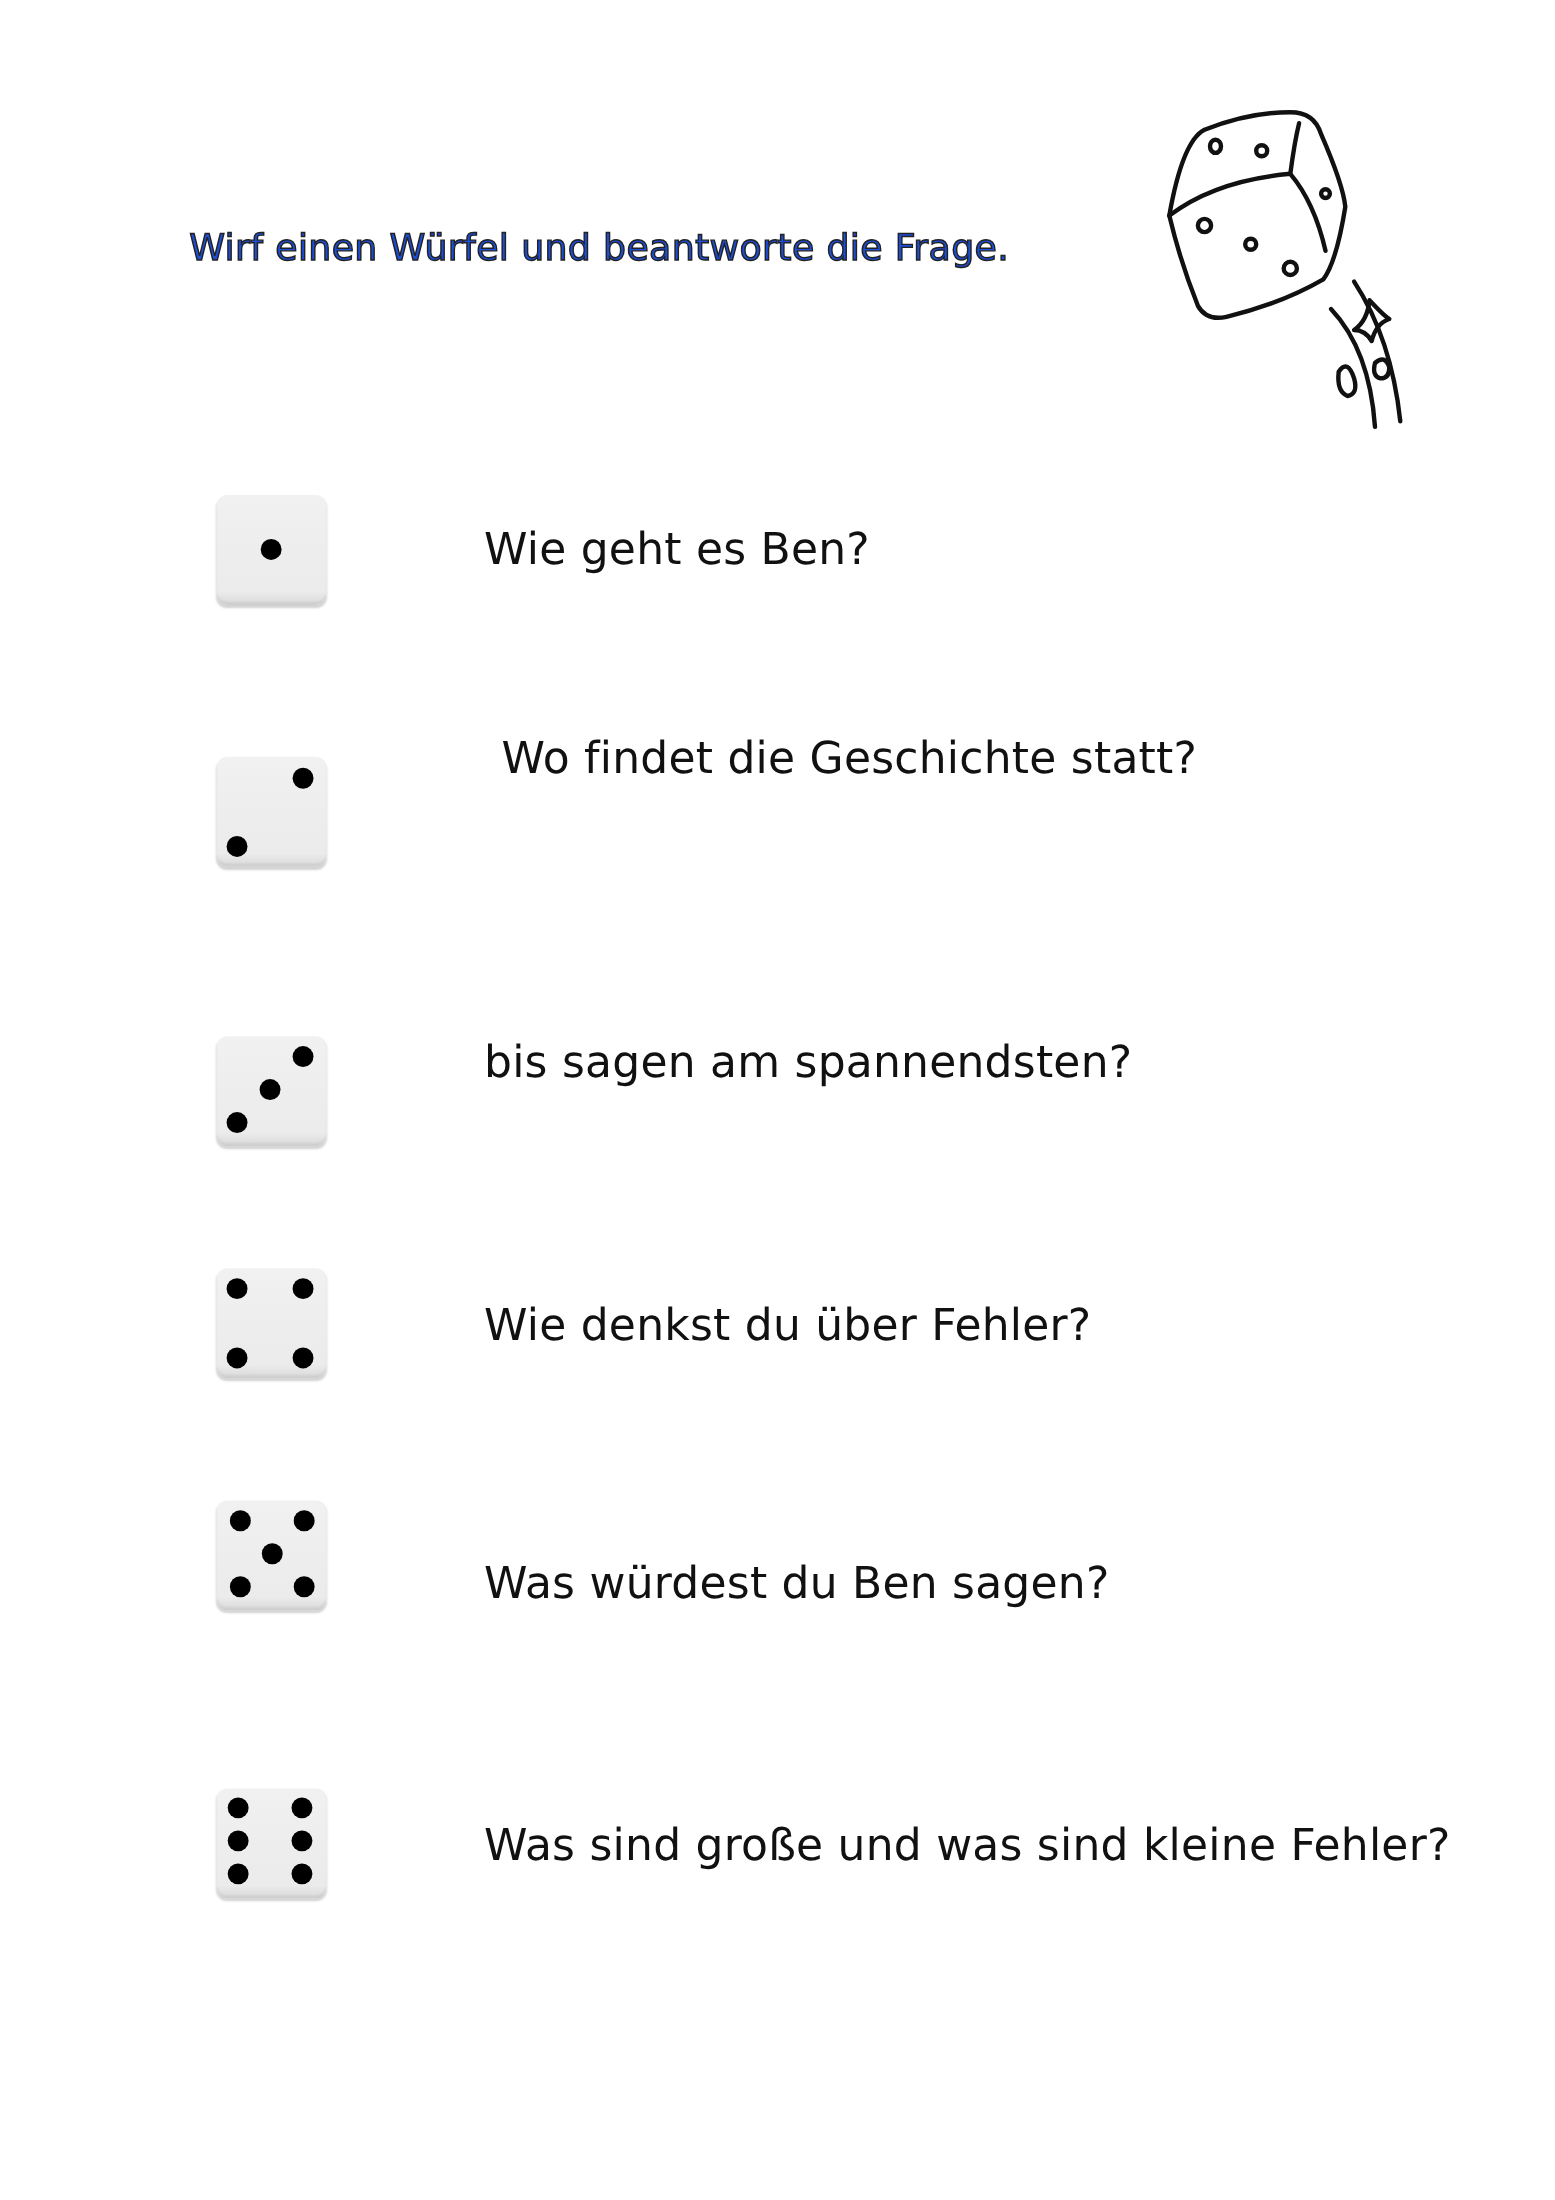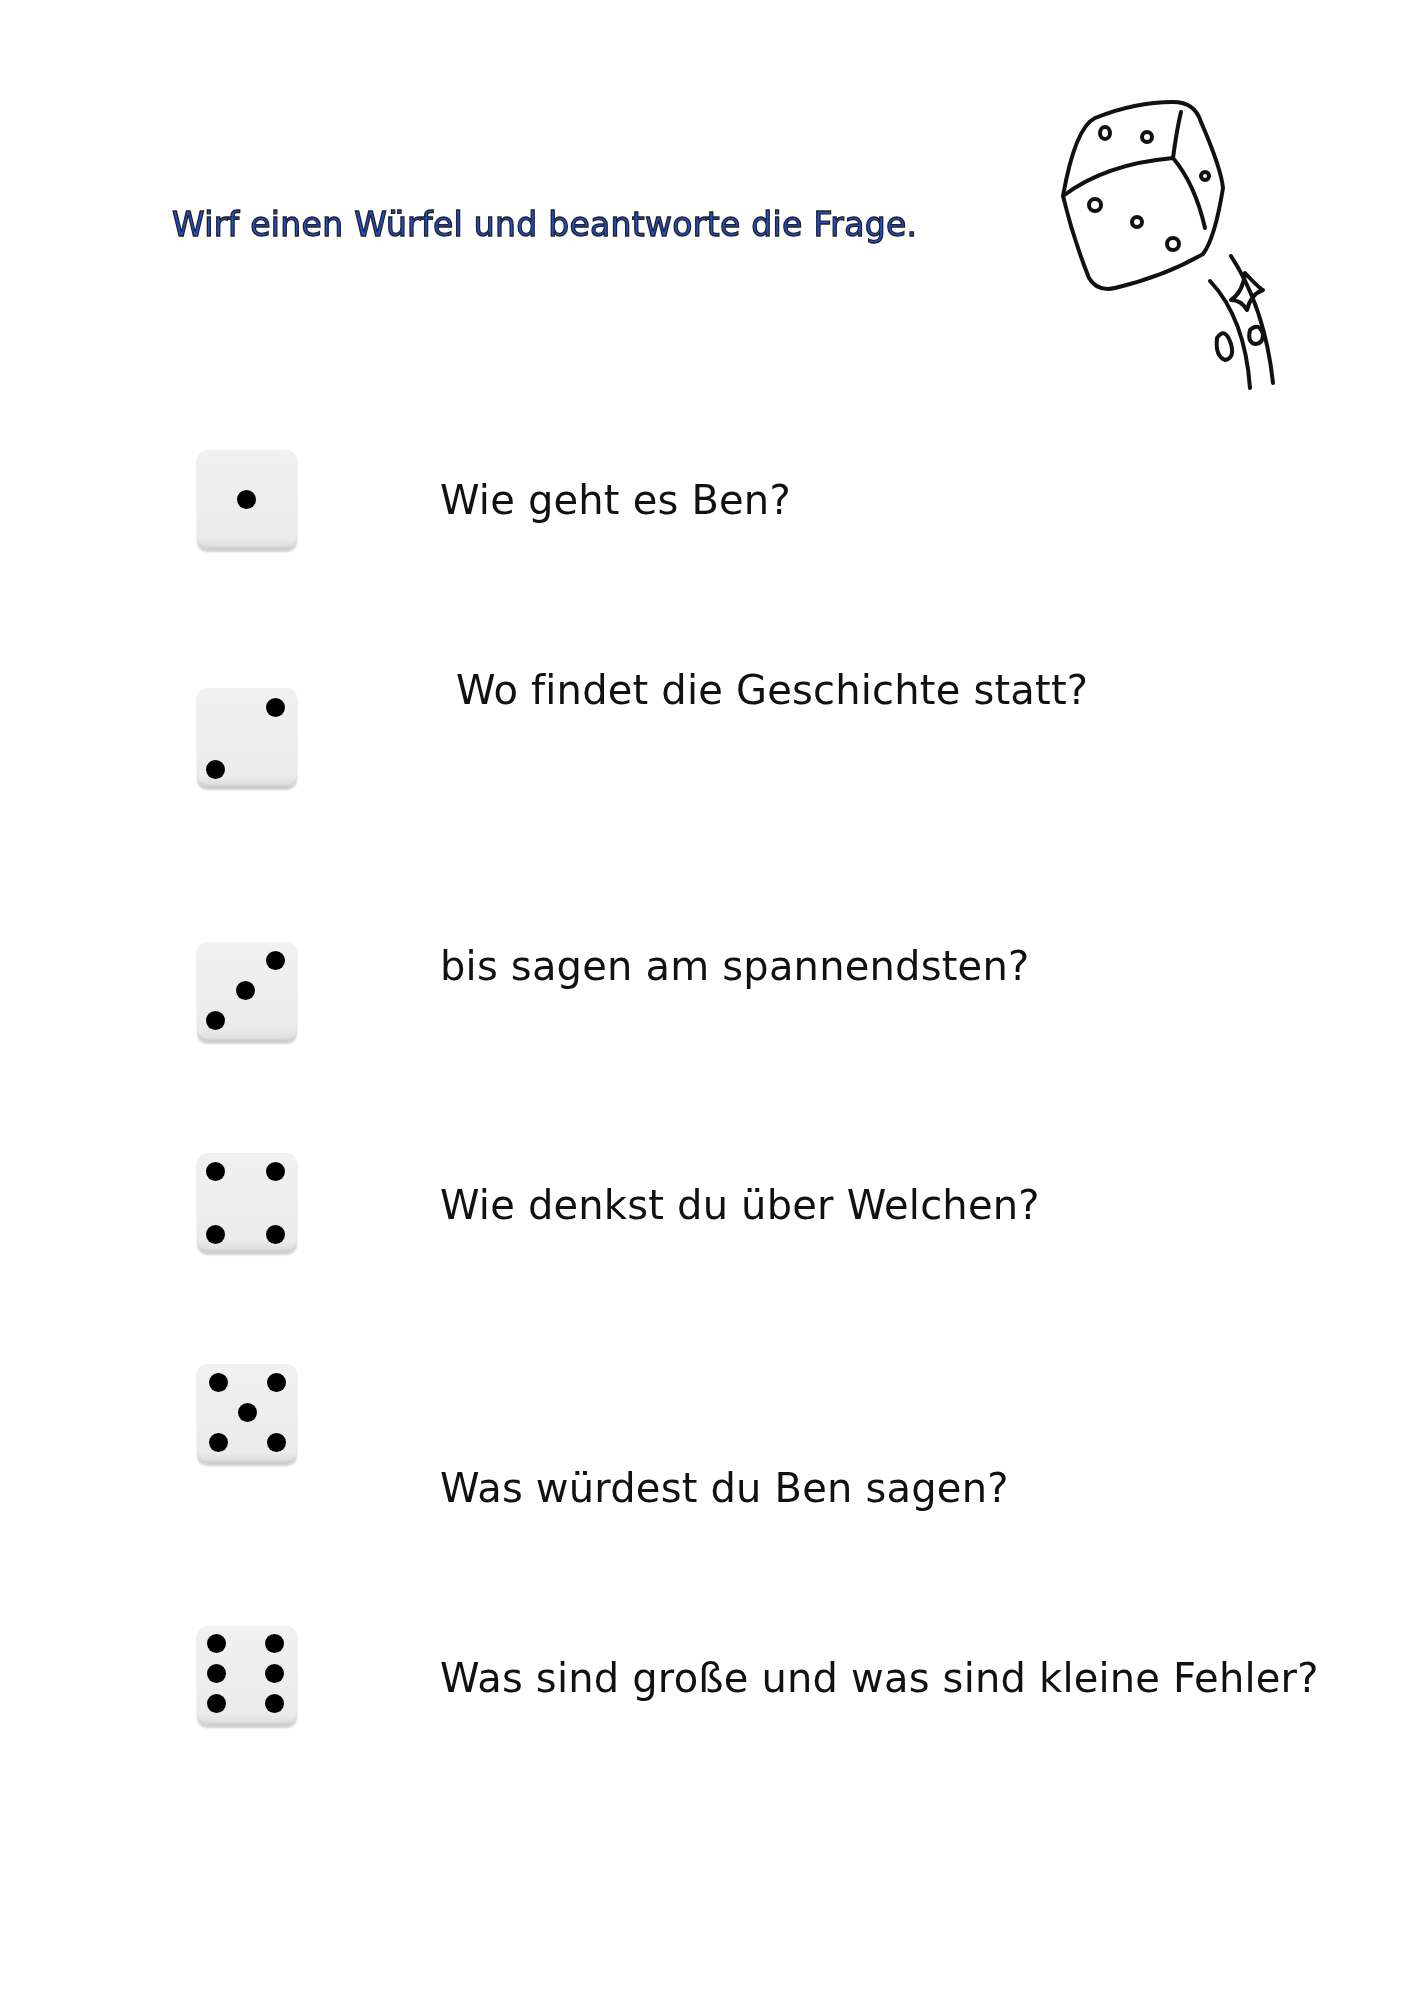--- a/index.html
+++ b/index.html
@@ -61,31 +61,31 @@
   <div>bis sagen am spannendsten?</div>
 </div>
 
 <div class="die" style="top:1153px;">
   <span class="pip" style="left:9px;top:9px;"></span>
   <span class="pip" style="left:69px;top:9px;"></span>
   <span class="pip" style="left:9px;top:72px;"></span>
   <span class="pip" style="left:69px;top:72px;"></span>
 </div>
 <div class="q" style="top:1175px;">
-  <div>Wie denkst du über Welchen?</div>
+  <div>Wie denkst du über Fehler?</div>
 </div>
 
 <div class="die" style="top:1364px;">
   <span class="pip" style="left:12px;top:9px;"></span>
   <span class="pip" style="left:70px;top:9px;"></span>
   <span class="pip" style="left:41px;top:39px;"></span>
   <span class="pip" style="left:12px;top:69px;"></span>
   <span class="pip" style="left:70px;top:69px;"></span>
 </div>
-<div class="q" style="top:1458px;">
+<div class="q" style="top:1410px;">
   <div>Was würdest du Ben sagen?</div>
 </div>
 
 <div class="die" style="top:1626px;">
   <span class="pip" style="left:10px;top:8px;"></span>
   <span class="pip" style="left:68px;top:8px;"></span>
   <span class="pip" style="left:10px;top:38px;"></span>
   <span class="pip" style="left:68px;top:38px;"></span>
   <span class="pip" style="left:10px;top:68px;"></span>
   <span class="pip" style="left:68px;top:68px;"></span>

